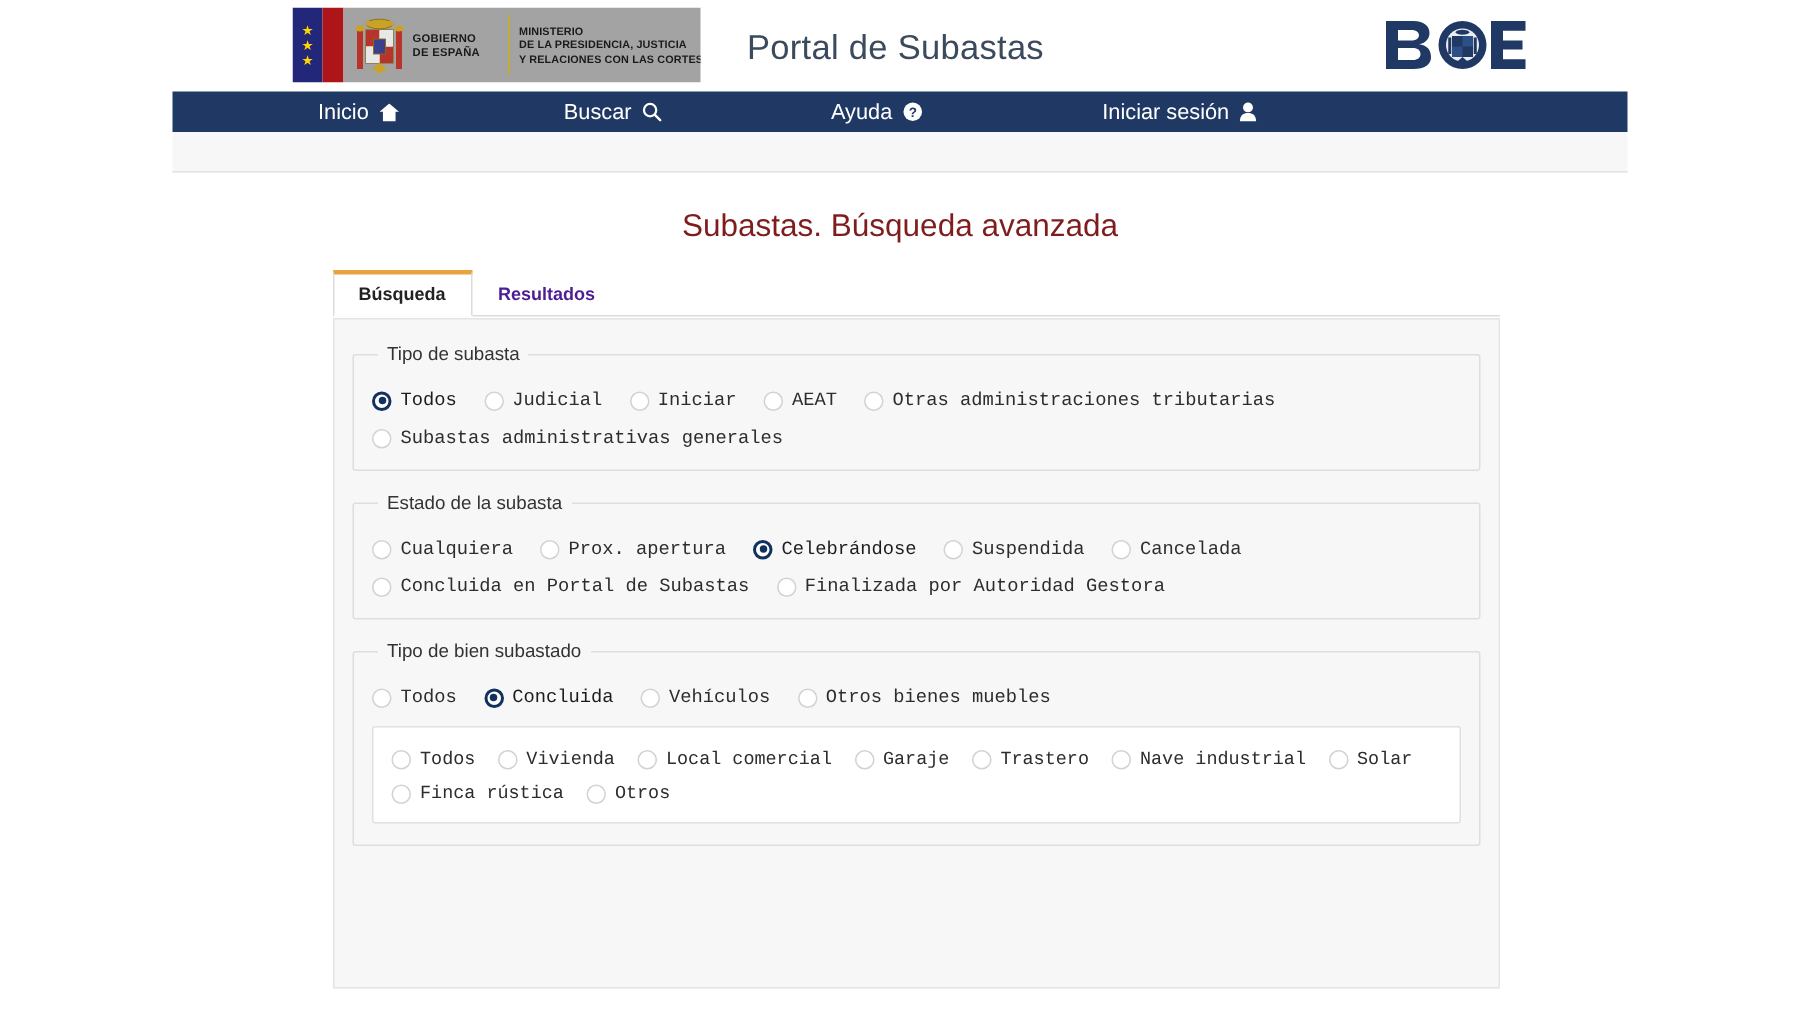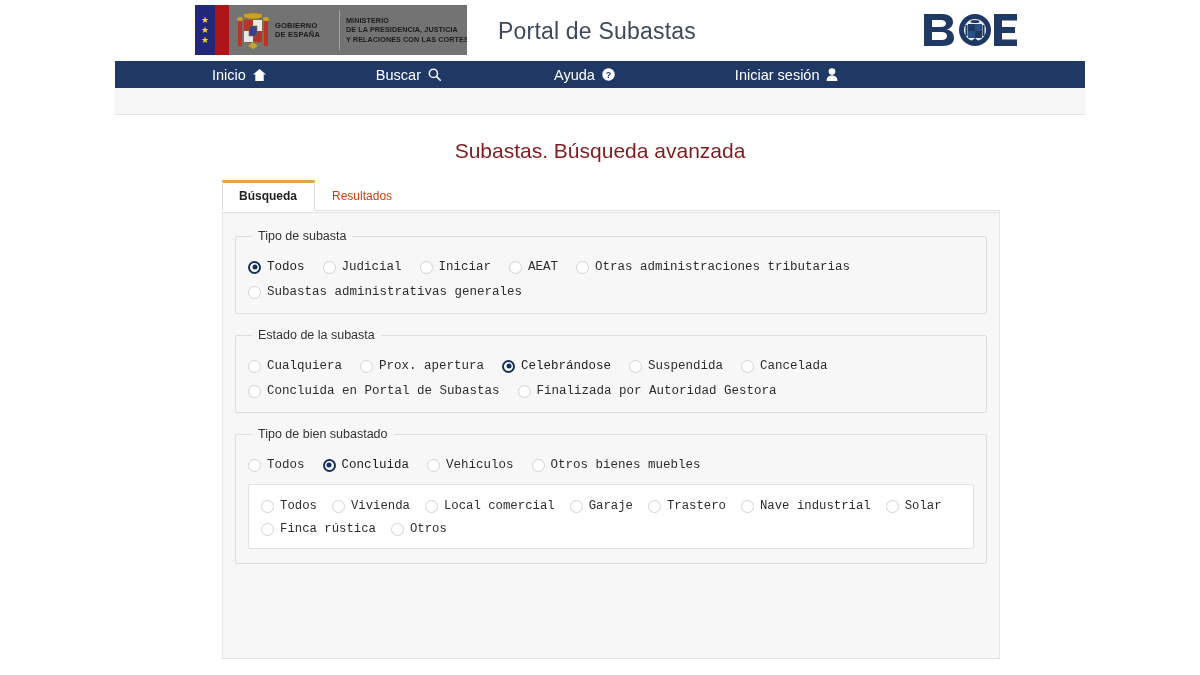--- a/index.html
+++ b/index.html
@@ -32,21 +32,21 @@
     width: 20px; height: 50px;
     background: #22277a;
     display: flex; flex-direction: column;
     align-items: center; justify-content: center;
     gap: 2px;
   }
   .flag-blue span { color: #ffd700; font-size: 9px; line-height: 8px; }
   .flag-red { width: 14px; height: 50px; background: #ad1519; }
   .gov-yellow {
     flex: 1;
-    background: #737373;
+    background: #a3a3a3;
     display: flex;
     align-items: center;
     padding-left: 4px;
     position: relative;
   }
   .crest {
     width: 40px; height: 44px;
     display: flex; align-items: center; justify-content: center;
     flex: 0 0 40px;
   }
@@ -154,22 +154,23 @@
   }
   .tab.active {
     font-weight: bold;
     color: #222222;
     background: #ffffff;
     border: 1px solid #dcdcdc;
     border-bottom: 1px solid #ffffff;
     border-top: 3px solid #e8a33d;
   }
   .tab.inactive {
-    color: #c2410c;
+    color: #4c1d95;
     border: 1px solid transparent;
+    font-weight: bold;
   }
 
   .form-panel {
     position: absolute;
     left: 222px;
     top: 212px;
     width: 778px;
     height: 447px;
     background: #f7f7f8;
     border: 1px solid #e4e4e6;

